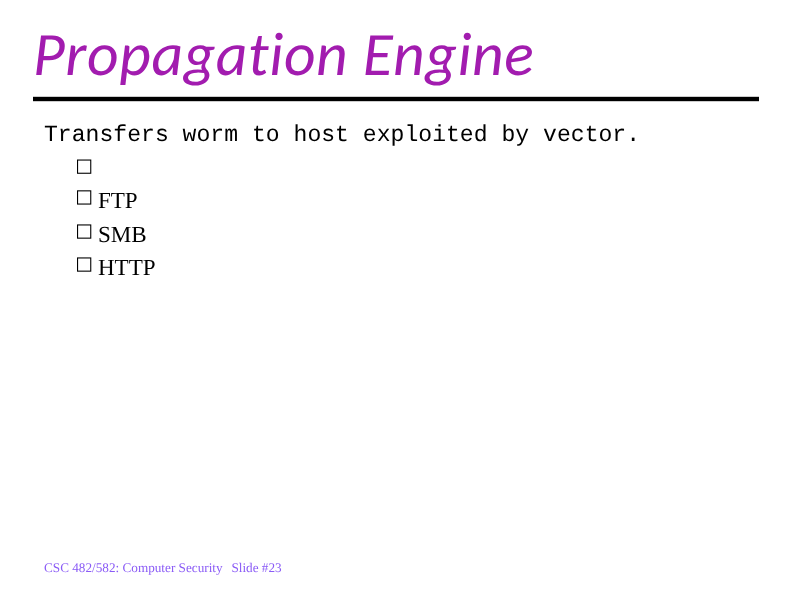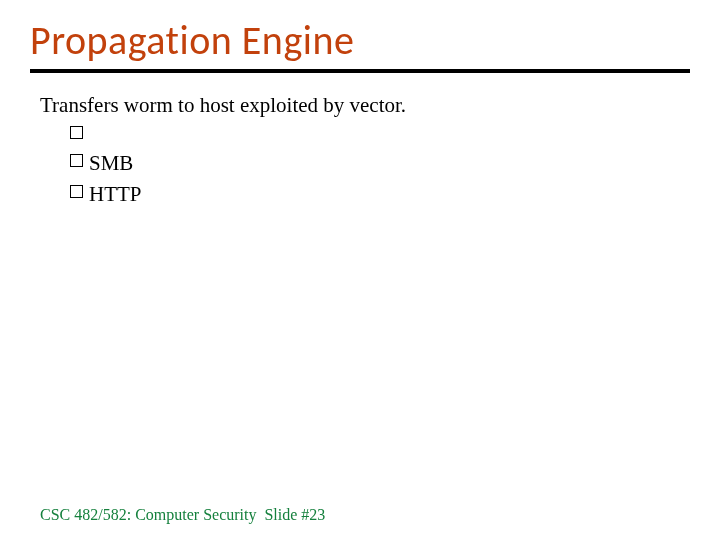--- a/index.html
+++ b/index.html
@@ -5,38 +5,40 @@
   * { margin: 0; padding: 0; box-sizing: border-box; }
   html, body { width: 720px; height: 540px; overflow: hidden; }
   body {
     background: #fff;
     font-family: Georgia, 'Times New Roman', serif;
     color: #000;
     position: relative;
   }
   .title {
     font-family: 'Trebuchet MS', 'Calibri', sans-serif;
-    font-size: 40px;
+    font-size: 56px;
     font-weight: 400;
-    color: #c2410c;
+    color: #a21caf;
     padding: 16px 0 4px 30px;
     letter-spacing: 0.5px;
+    font-style: italic;
   }
   .title-rule {
     height: 4px;
     background: #000;
     margin: 0 30px 18px 30px;
   }
   .content {
     padding: 0 40px;
     font-size: 21px;
     line-height: 1.35;
   }
   .para {
     margin-bottom: 2px;
+    font-family: Liberation Mono, monospace;
   }
   .sub {
     padding-left: 30px;
     margin-bottom: 10px;
   }
   .sub-item {
     display: flex;
     align-items: flex-start;
     margin-bottom: 4px;
   }
@@ -52,22 +54,22 @@
   .methods-list {
     padding-left: 30px;
   }
   .methods-list .sub-item {
     margin-bottom: 2px;
   }
   .footer {
     position: absolute;
     bottom: 16px;
     left: 40px;
-    font-size: 16px;
-    color: #15803d;
+    font-size: 12px;
+    color: #8b5cf6;
   }
   .footer-sep { display: inline-block; width: 8px; }
 </style>
 </head>
 <body>
 
 <div class="title">Propagation Engine</div>
 <div class="title-rule"></div>
 
 <div class="content">
@@ -75,20 +77,24 @@
   <div class="para">Transfers worm to host exploited by vector.</div>
   <div class="sub">
     <div class="sub-item">
       <span class="bullet-box"></span>
     </div>
   </div>
 
   <div class="methods-list">
     <div class="sub-item">
       <span class="bullet-box"></span>
+      <span>FTP</span>
+    </div>
+    <div class="sub-item">
+      <span class="bullet-box"></span>
       <span>SMB</span>
     </div>
     <div class="sub-item">
       <span class="bullet-box"></span>
       <span>HTTP</span>
     </div>
   </div>
 
 </div>
 

